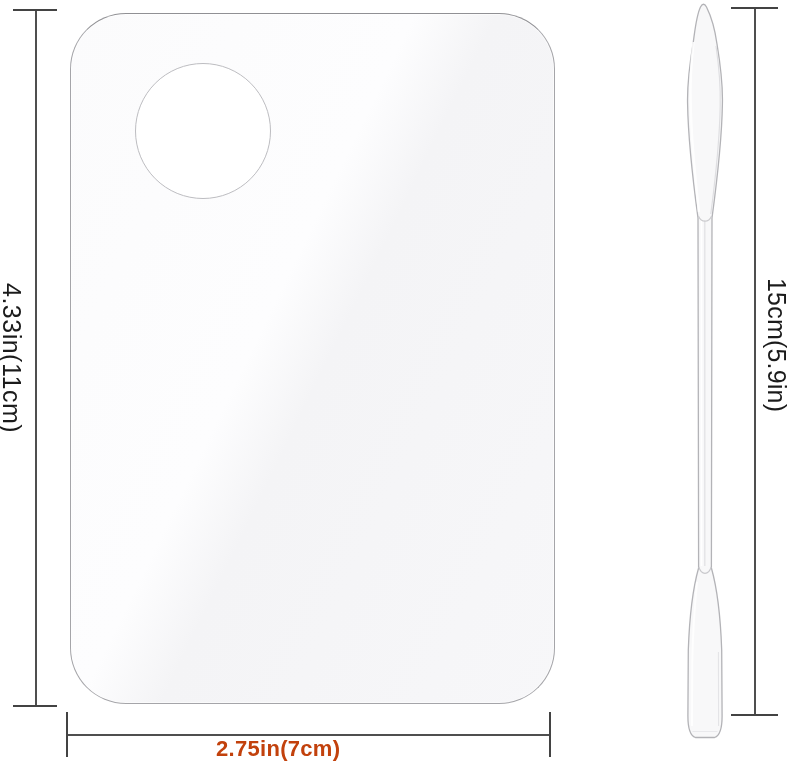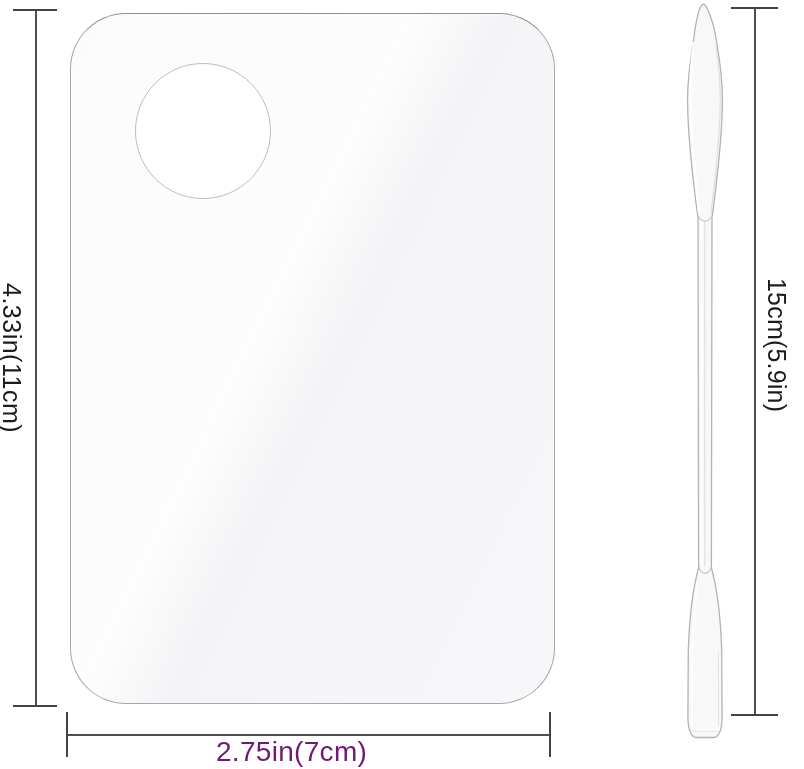--- a/index.html
+++ b/index.html
@@ -25,22 +25,22 @@
   .vline{width:2px;}
   .hline{height:2px;}
   .hcap{width:44px;height:2px;background:#434343;}
   .vcap{width:2px;height:45px;background:#434343;}
   
   .vlabel{
     position:absolute;writing-mode:vertical-rl;text-orientation:mixed;
     font-size:25px;line-height:1;letter-spacing:.5px;color:#1b1b1b;white-space:nowrap;
   }
   .hlabel{
-    position:absolute;font-size:28px;font-weight:400;line-height:1;
-    letter-spacing:.3px;color:#701a75;white-space:nowrap;
+    position:absolute;font-size:22px;font-weight:700;line-height:1;
+    letter-spacing:.3px;color:#c2410c;white-space:nowrap;
   }
   .spatula-svg{position:absolute;left:680px;top:0;width:50px;height:745px;}
 </style>
 </head>
 <body>
 
 <div class="stage">
 
   <div class="palette">
     <div class="thumb-hole"></div>

